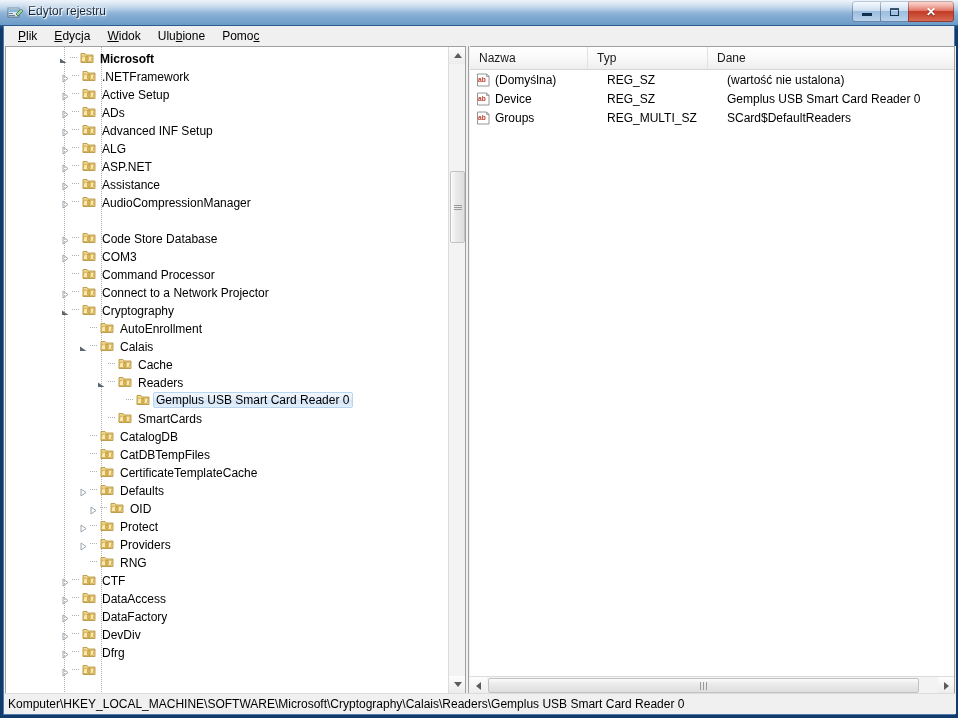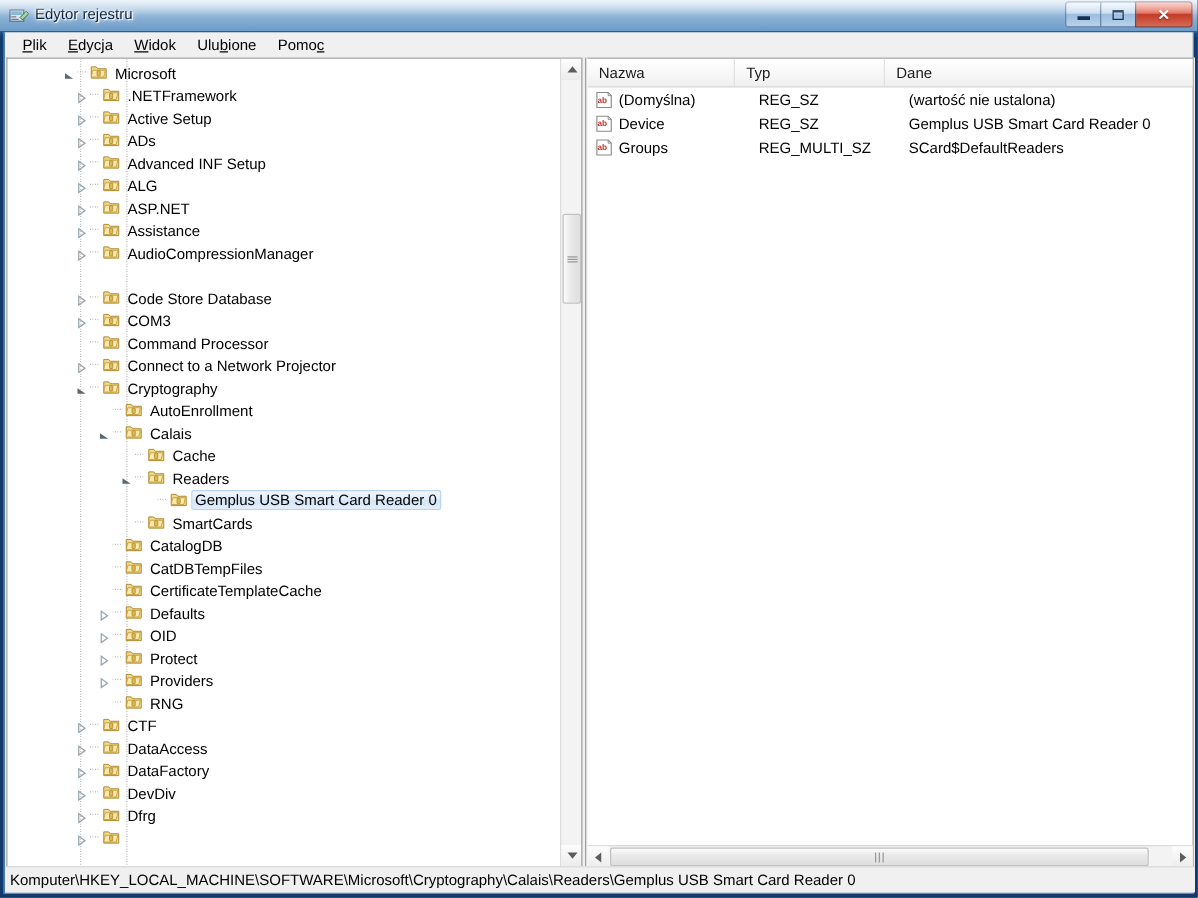--- a/index.html
+++ b/index.html
@@ -280,21 +280,21 @@
         <div class="menu-item">Ulu<u>b</u>ione</div>
         <div class="menu-item">Pomo<u>c</u></div>
       </div>
 
     <div id="panes">
 
       <div id="treepane">
         <div id="treeview">
             <div class="dotcol" style="left: 58px;"></div>
             <div class="dotcol" style="left: 95px;"></div>
-            <div class="trow" style="position: absolute; left: 8px; top: 2px; width: 442px;">
+            <div class="trow" style="position: absolute; left: 16px; top: 2px; width: 442px; font-weight: bold;">
               <span style="position: absolute; left: 37px; top: 5px;"><svg width="9" height="9" viewBox="0 0 9 9">
                   <path d="M1 7 L1 2.5 L7.5 7 Z" fill="#5c6770"></path>
                 </svg></span>
               <span style="position: absolute; left: 48px; top: 8px; width: 8px; height: 1px; background-image: linear-gradient(to right, rgb(176, 176, 176) 1px, transparent 1px); background-size: 2px 1px;"></span>
               <span class="folder" style="position: absolute; left: 58px; top: 2px;"><svg width="14" height="13" viewBox="0 0 14 13">
                   <path d="M1 2.5 L5 2.5 L6.2 4 L13 4 L13 11.5 L1 11.5 Z" fill="#f2d88a" stroke="#b08b33" stroke-width="0.8"></path>
                   <path d="M2.2 5.2 L12.2 5.2 L11 10.6 L1 10.6 Z" fill="#fbe9b0" stroke="#c39c3d" stroke-width="0.7"></path>
                   <rect x="5.6" y="5.6" width="2.6" height="4.2" rx="0.6" fill="#e0b94e" stroke="#a8842c" stroke-width="0.6"></rect>
                 </svg></span>
               <span class="tlabel" style="position: absolute; left: 75px; top: 2px;">Microsoft</span>
@@ -544,21 +544,21 @@
                   <path d="M2 1 L7 4.5 L2 8 Z" fill="none" stroke="#9aa5ae" stroke-width="1"></path>
                 </svg></span>
               <span style="position: absolute; left: 84px; top: 8px; width: 8px; height: 1px; background-image: linear-gradient(to right, rgb(176, 176, 176) 1px, transparent 1px); background-size: 2px 1px;"></span>
               <span class="folder" style="position: absolute; left: 94px; top: 2px;"><svg width="14" height="13" viewBox="0 0 14 13">
                   <path d="M1 2.5 L5 2.5 L6.2 4 L13 4 L13 11.5 L1 11.5 Z" fill="#f2d88a" stroke="#b08b33" stroke-width="0.8"></path>
                   <path d="M2.2 5.2 L12.2 5.2 L11 10.6 L1 10.6 Z" fill="#fbe9b0" stroke="#c39c3d" stroke-width="0.7"></path>
                   <rect x="5.6" y="5.6" width="2.6" height="4.2" rx="0.6" fill="#e0b94e" stroke="#a8842c" stroke-width="0.6"></rect>
                 </svg></span>
               <span class="tlabel" style="position: absolute; left: 111px; top: 2px;">Defaults</span>
             </div>
-            <div class="trow" style="position: absolute; left: 0px; top: 452px; width: 442px; padding-left: 19px;">
+            <div class="trow" style="position: absolute; left: 10px; top: 452px; width: 442px; padding-left: 19px;">
               <span style="position: absolute; left: 73px; top: 5px;"><svg width="9" height="9" viewBox="0 0 9 9">
                   <path d="M2 1 L7 4.5 L2 8 Z" fill="none" stroke="#9aa5ae" stroke-width="1"></path>
                 </svg></span>
               <span style="position: absolute; left: 84px; top: 8px; width: 8px; height: 1px; background-image: linear-gradient(to right, rgb(176, 176, 176) 1px, transparent 1px); background-size: 2px 1px;"></span>
               <span class="folder" style="position: absolute; left: 94px; top: 2px;"><svg width="14" height="13" viewBox="0 0 14 13">
                   <path d="M1 2.5 L5 2.5 L6.2 4 L13 4 L13 11.5 L1 11.5 Z" fill="#f2d88a" stroke="#b08b33" stroke-width="0.8"></path>
                   <path d="M2.2 5.2 L12.2 5.2 L11 10.6 L1 10.6 Z" fill="#fbe9b0" stroke="#c39c3d" stroke-width="0.7"></path>
                   <rect x="5.6" y="5.6" width="2.6" height="4.2" rx="0.6" fill="#e0b94e" stroke="#a8842c" stroke-width="0.6"></rect>
                 </svg></span>
               <span class="tlabel" style="position: absolute; left: 111px; top: 2px;">OID</span>

